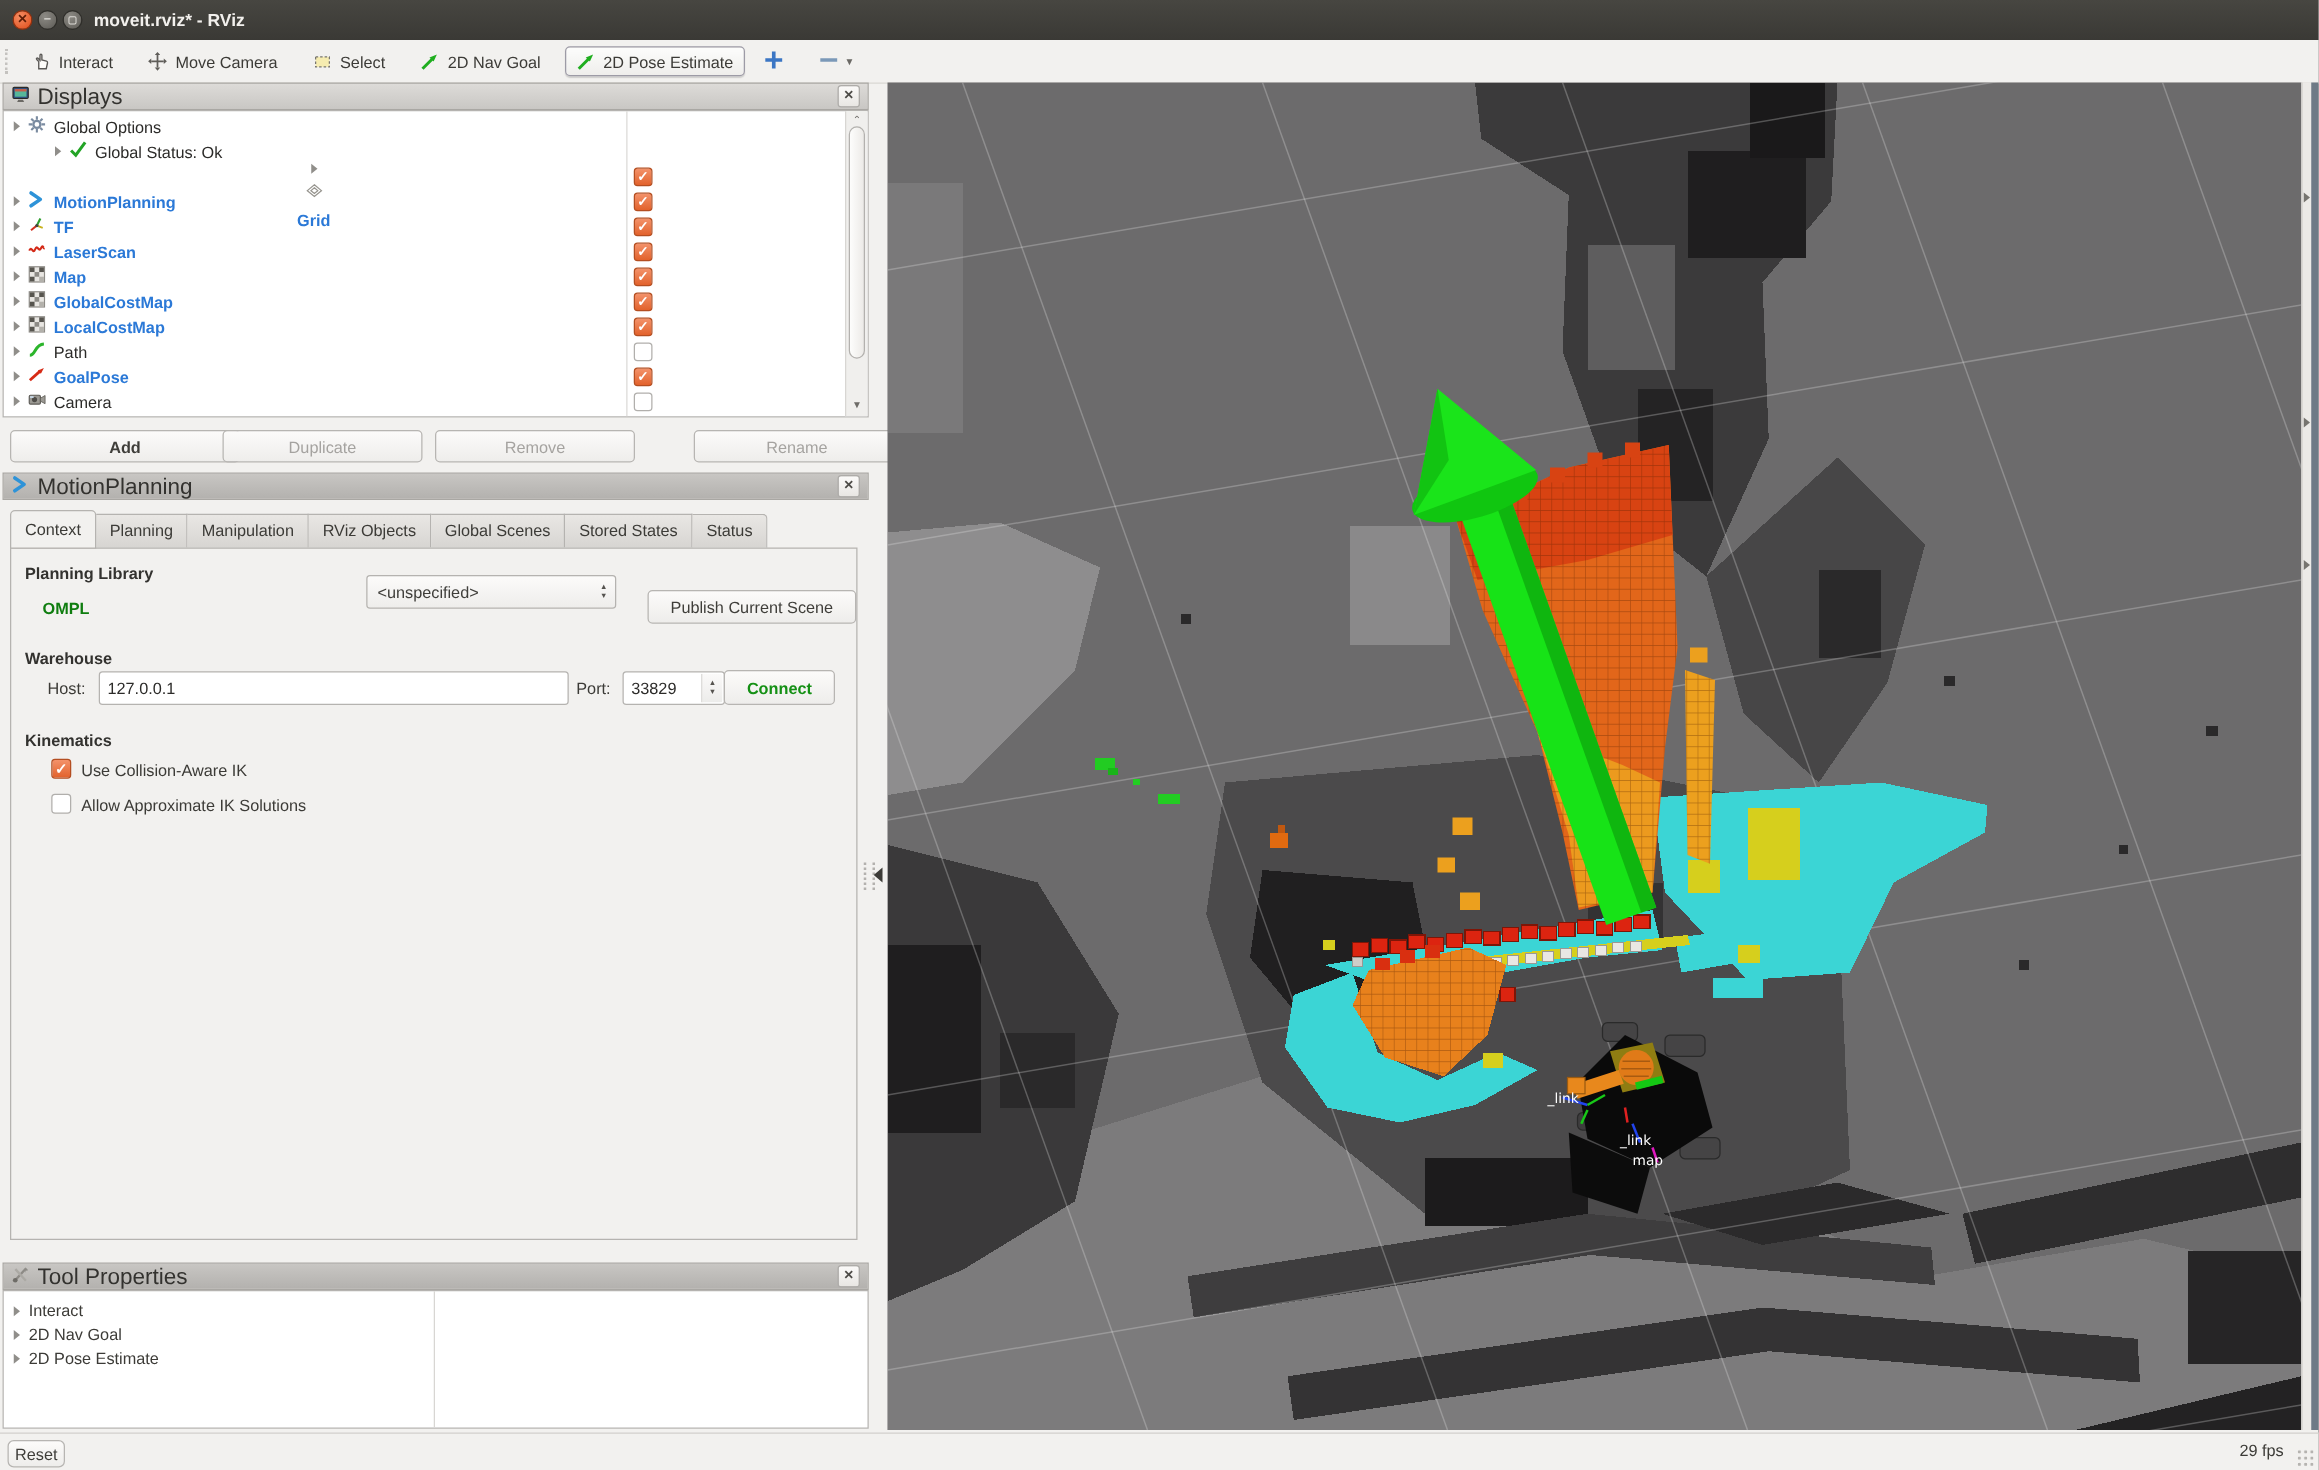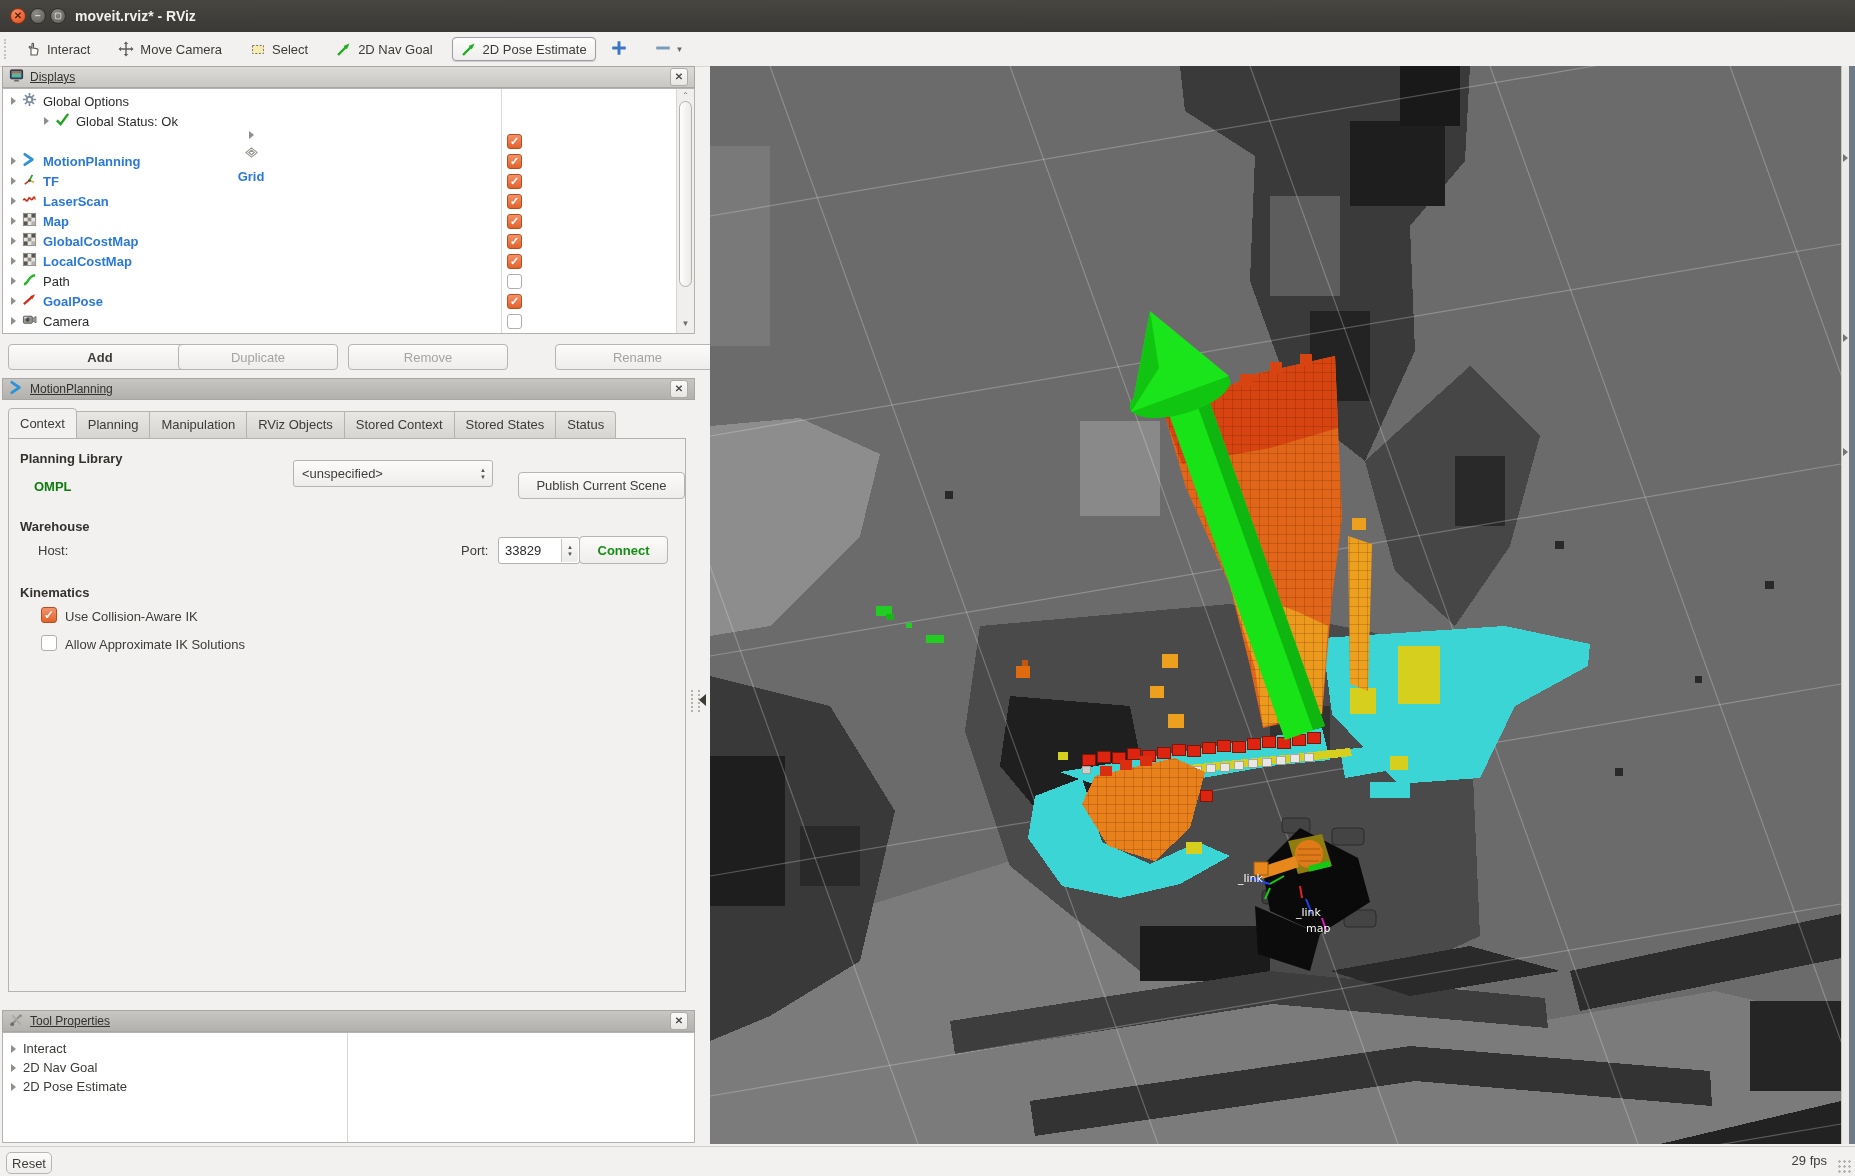--- a/index.html
+++ b/index.html
@@ -18,21 +18,21 @@
     display:flex;align-items:center;}
   .tb-grip{width:4px;height:20px;margin:0 6px 0 4px;border-left:2px dotted #c4c2bf;}
   .toolbtn{display:flex;align-items:center;gap:6px;padding:3px 8px;border-radius:4px;border:1px solid transparent;}
   .toolbtn.active{background:linear-gradient(#fdfdfc,#efeeec);border:1px solid #9d9ba6;box-shadow:0 1px 1px rgba(0,0,0,.15);}
   .toolbtn svg{display:block;}
   .tb-plusminus{display:flex;align-items:center;gap:4px;margin-left:14px;}
   
   .panel-header{height:22px;display:flex;align-items:center;gap:6px;padding:0 6px;box-sizing:border-box;
     border:1px solid #a9a7a3;background:linear-gradient(#c8c6c3,#b3b1ae);}
   .panel-header.light{background:linear-gradient(#dddbd8,#c9c7c4);}
-  .panel-title{flex:1;font-size:12px;color:#33322f;text-decoration:underline;}
+  .panel-title{flex:1;font-size:18px;color:#33322f;}
   .closebtn{width:16px;height:16px;border-radius:3px;border:1px solid #aeaca9;background:linear-gradient(#fbfaf9,#e8e6e3);
     display:flex;align-items:center;justify-content:center;font-size:10px;font-weight:bold;color:#4c4a46;line-height:1;}
   .white-box{background:#ffffff;border:1px solid #b5b3b0;box-sizing:border-box;}
   
   .trow{position:absolute;left:0;height:20px;display:flex;align-items:center;gap:6px;padding-left:8px;width:480px;}
   .exp{width:0;height:0;border-top:4px solid transparent;border-bottom:4px solid transparent;border-left:5px solid #908e8a;flex:0 0 auto;}
   .tlabel{font-size:13px;color:#2c2b29;}
   .tlabel.blue{color:#2b79d7;font-weight:bold;}
   .cb{position:absolute;left:504px;width:15px;height:15px;border-radius:3px;box-sizing:border-box;
     display:flex;align-items:center;justify-content:center;font-size:11px;font-weight:bold;}
@@ -317,39 +317,40 @@
         </svg></span>
     <span class="panel-title">MotionPlanning</span>
     <span class="closebtn">✕</span>
   </div>
 
   <div class="abs tabbar" style="left:8px;top:410px;height:29px;">
     <div class="tab active">Context</div>
     <div class="tab">Planning</div>
     <div class="tab">Manipulation</div>
     <div class="tab">RViz Objects</div>
-    <div class="tab">Stored Context</div>
+    <div class="tab">Global Scenes</div>
     <div class="tab">Stored States</div>
     <div class="tab">Status</div>
   </div>
 
   <div class="abs mp-content" style="left:8px;top:438px;width:678px;height:554px;">
     <div class="abs sect-label" style="left:11px;top:12px;">Planning Library</div>
     <div class="abs" style="left:25px;top:40px;font-weight:bold;color:#0f7d0f;">OMPL</div>
     <div class="abs combo" style="left:284px;top:21px;width:200px;height:27px;">
       <span>&lt;unspecified&gt;</span>
       <span class="spinner" style="border-left:none;background:none;">
           <span>▲</span>
           <span>▼</span>
         </span>
     </div>
     <div class="abs btn mnemonic" style="left:492px;top:33px;width:167px;height:27px;margin-left:17px;">Publish Current Scene</div>
 
     <div class="abs sect-label" style="left:11px;top:80px;">Warehouse</div>
     <div class="abs" style="left:29px;top:104px;">Host:</div>
+    <input class="abs field" style="left: 70px; top: 98px; width: 376px; height: 27px;" value="127.0.0.1">
     <div class="abs" style="left:452px;top:104px;">Port:</div>
     <div class="abs field" style="left:489px;top:98px;width:82px;height:27px;line-height:25px;">
       <span>33829</span>
       <span class="spinner">
           <span>▲</span>
           <span>▼</span>
         </span>
     </div>
     <div class="abs btn green" style="left:570px;top:97px;width:89px;height:28px;">Connect</div>
 

